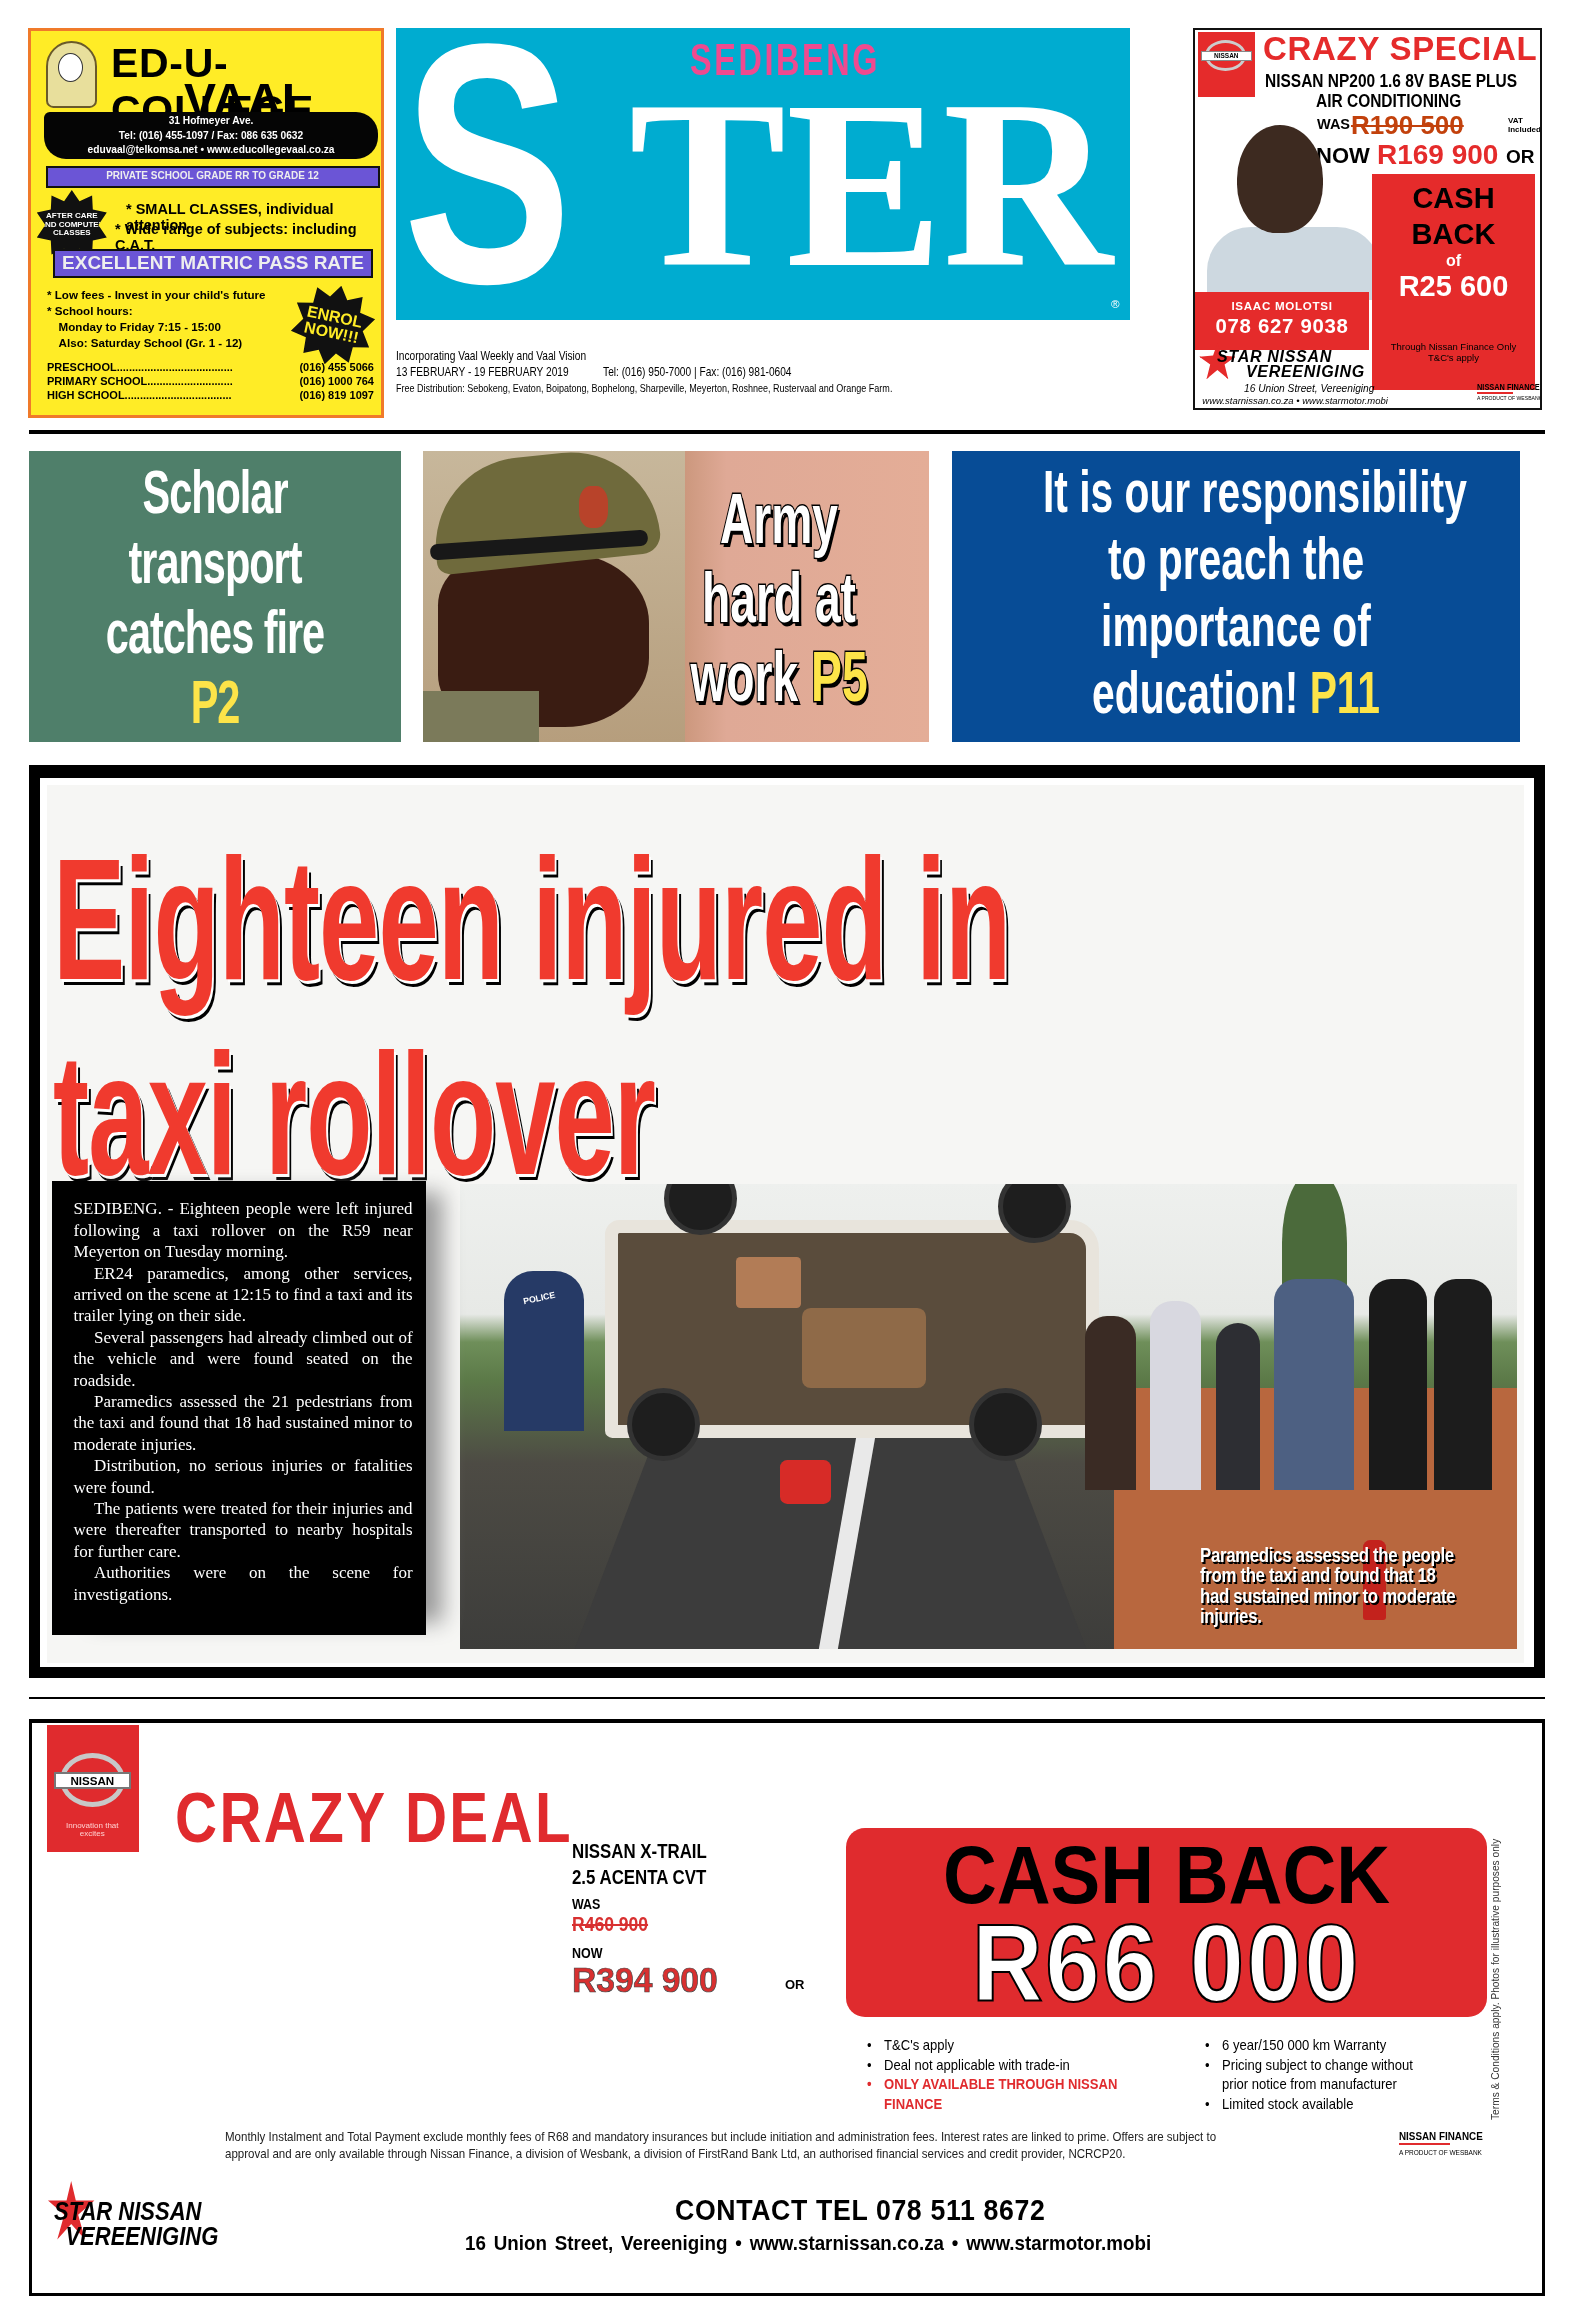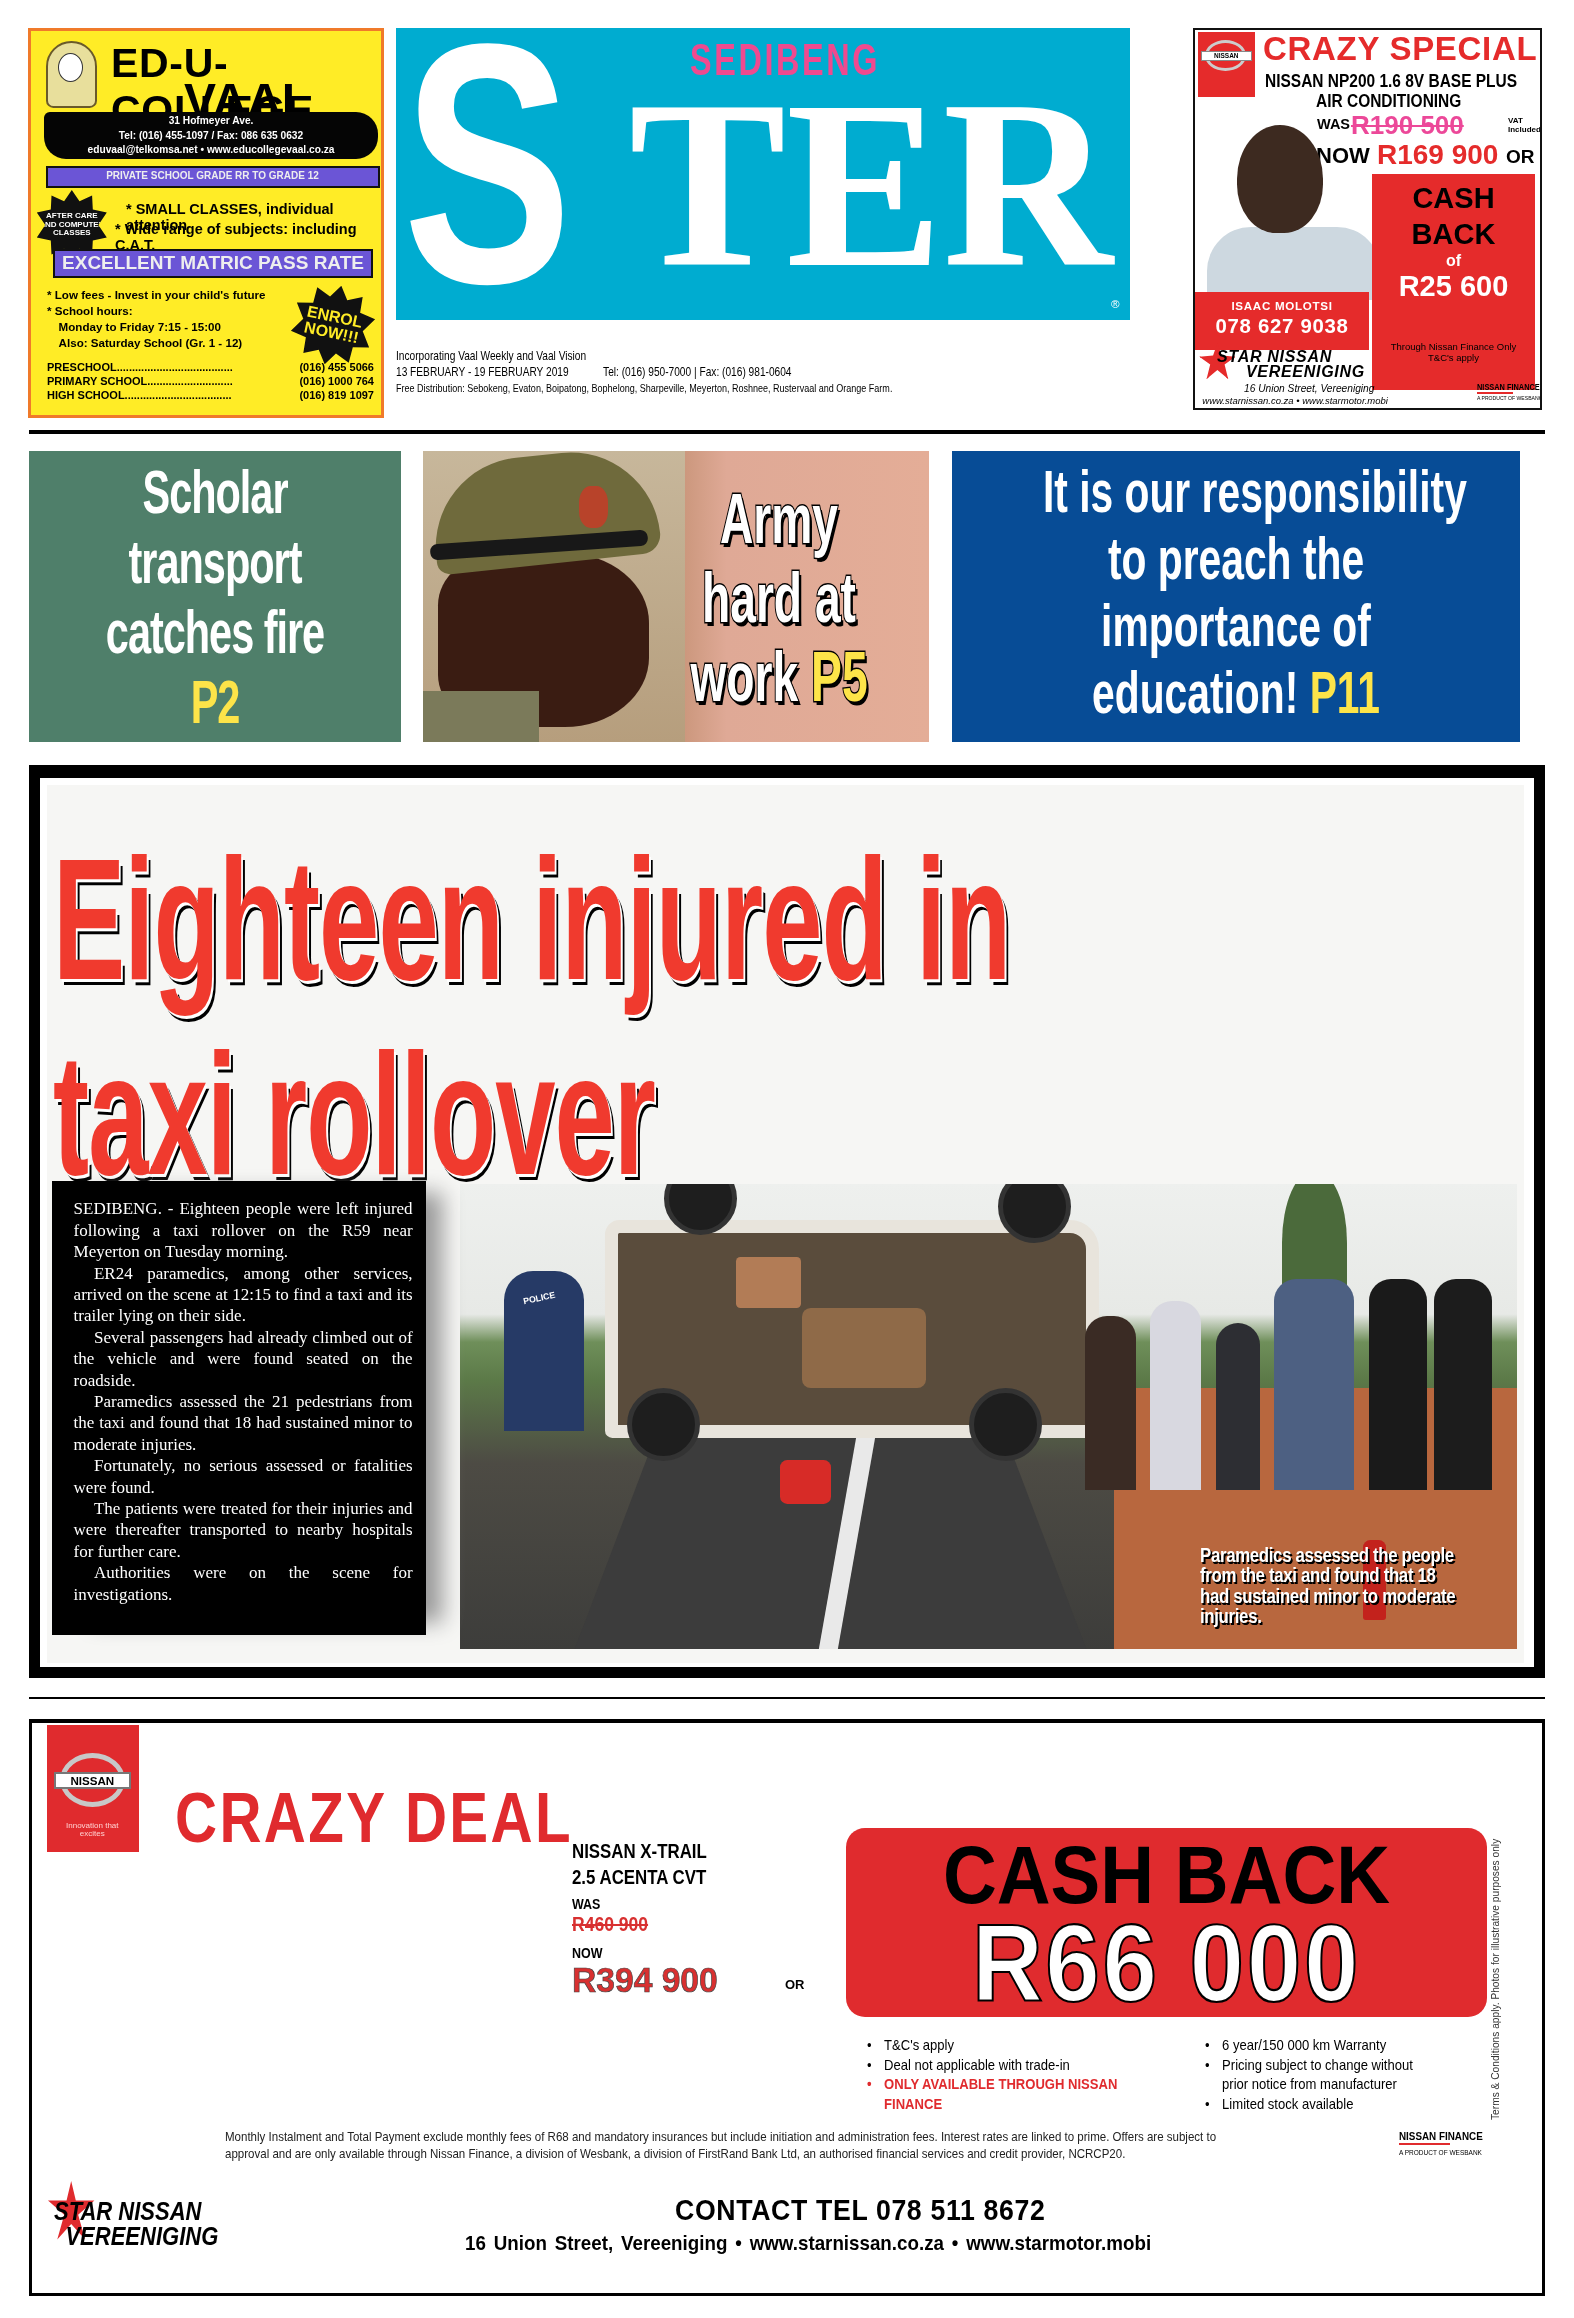--- a/index.html
+++ b/index.html
@@ -37,21 +37,21 @@
 
   
   #np { left: 1193px; top: 28px; width: 349px; height: 382px; border: 2.9px solid #111; background: #fff; overflow: hidden; }
   #np .logo { left: 2.9px; top: 1.5px; width: 57px; height: 65px; background: #e52b2b; }
   #np .logo .ring { left: 7.3px; top: 8.7px; width: 41px; height: 30.5px; border: 3.6px solid #ccc; border-radius: 50%; }
   #np .logo .bar { left: 2.9px; top: 19px; width: 51px; height: 10.2px; background: #fff; border: 1.5px solid #888; font-size: 6.5px; font-weight: 900; text-align: center; line-height: 7.3px; }
   #np .crazy { left: 68px; top: 0px; font-size: 33px; font-weight: 900; color: #e52b2b; letter-spacing: 0.7px; }
   #np .model { left: 70px; top: 41px; font-size: 18px; font-weight: 900; transform: scaleX(0.86); transform-origin: left top; white-space: nowrap; }
   #np .model2 { left: 121px; top: 61px; font-size: 18px; font-weight: 900; transform: scaleX(0.86); transform-origin: left top; }
   #np .was-l { left: 122px; top: 86px; font-size: 14.5px; font-weight: 900; }
-  #np .was-v { left: 156px; top: 80px; font-size: 26px; font-weight: 900; color: #ec4899; text-decoration: line-through; }
+  #np .was-v { left: 156px; top: 80px; font-size: 26px; font-weight: 900; color: #c2410c; text-decoration: line-through; }
   #np .vat { left: 313px; top: 87px; font-size: 8px; font-weight: 700; line-height: 8.7px; }
   #np .now-l { left: 121px; top: 113px; font-size: 22px; font-weight: 900; }
   #np .now-v { left: 182px; top: 109px; font-size: 28px; font-weight: 900; color: #e52b2b; }
   #np .or { left: 311px; top: 116px; font-size: 19px; font-weight: 900; }
   #np .person { left: 11.6px; top: 95px; width: 174px; height: 169px; }
   #np .head { left: 30.5px; top: 0px; width: 86px; height: 108px; background: #3d2a20; border-radius: 50% 50% 45% 45%; }
   #np .shirt { left: 0px; top: 102px; width: 174px; height: 73px; background: #cdd8e0; border-radius: 44px 44px 0 0; }
   #np .namebox { left: 0px; top: 262px; width: 174px; height: 58px; background: #e52b2b; color: #fff; text-align: center; font-weight: 900; }
   #np .namebox .n { font-size: 11.6px; padding-top: 7.3px; letter-spacing: 0.7px; }
   #np .namebox .p { font-size: 20.4px; padding-top: 2.9px; letter-spacing: 0.7px; }
@@ -324,21 +324,21 @@
     <div>Eighteen injured in</div>
     <div>taxi rollover</div>
   </div>
 
   <div class="abs body-panel">
     <div class="abs body-text">
       <p>SEDIBENG. -  Eighteen people were left injured following a taxi rollover on the R59 near Meyerton on Tuesday morning.</p>
       <p>ER24 paramedics, among other services, arrived on the scene at 12:15 to find a taxi and its trailer lying on their side.</p>
       <p>Several passengers had already climbed out of the vehicle and were found seated on the roadside.</p>
       <p>Paramedics assessed the 21 pedestrians from the taxi and found that 18 had sustained minor to moderate injuries.</p>
-      <p>Fortunately, no serious assessed or fatalities were found.</p>
+      <p>Distribution, no serious injuries or fatalities were found.</p>
       <p>The patients were treated for their injuries and were thereafter transported to nearby hospitals for further care.</p>
       <p>Authorities were on the scene for investigations.</p>
     </div>
   </div>
 </div>
 
 <div class="abs rule-thin" style="top:1697px;"></div>
 
 <div id="ad" class="abs">
   <div class="abs logo-box">

